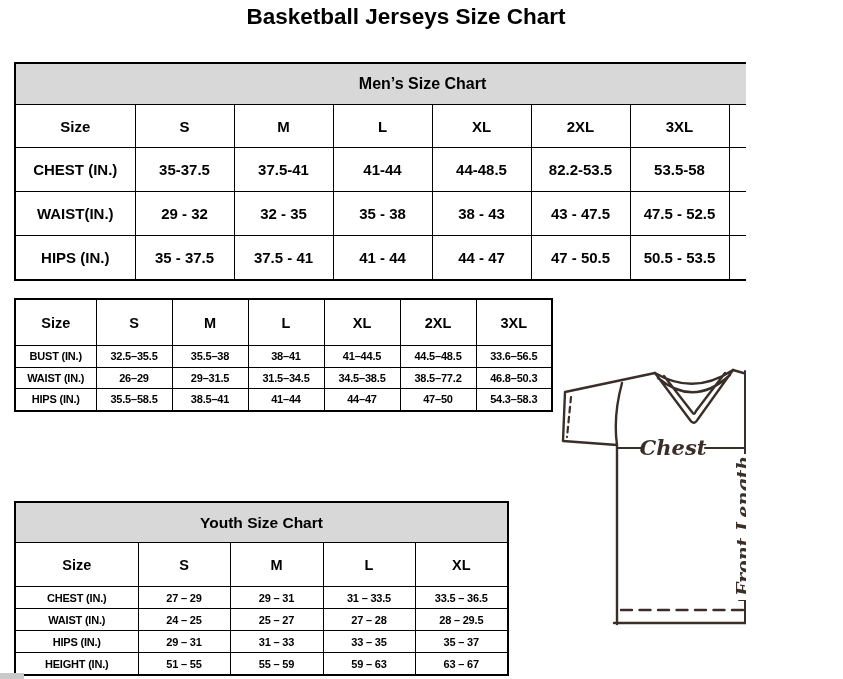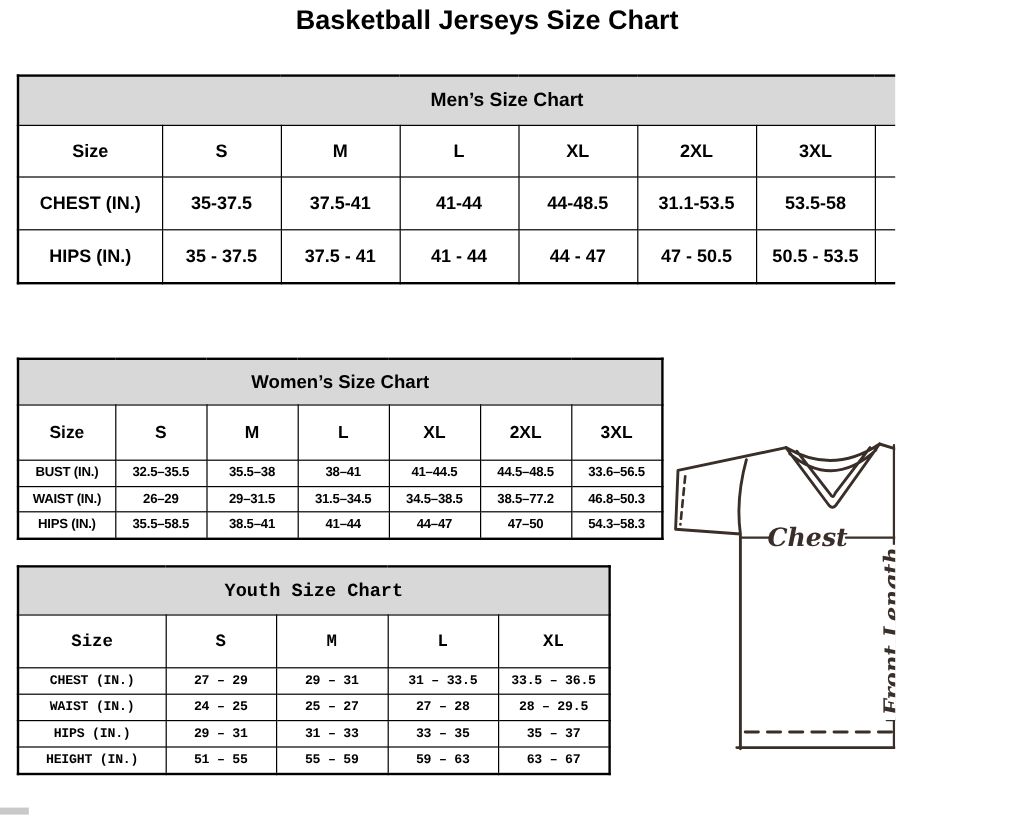--- a/index.html
+++ b/index.html
@@ -3,21 +3,21 @@
 <meta charset="utf-8">
 <style>
   html,body{margin:0;padding:0;}
   .page{position:relative;width:746px;height:679px;background:#ffffff;overflow:hidden;
         font-family:"Liberation Sans",sans-serif;color:#000;}
   .page-title{position:absolute;top:4px;left:0;width:812px;text-align:center;
         font-size:22.5px;font-weight:bold;letter-spacing:0px;}
   .tblwrap{position:absolute;}
   .men-pos{left:14px;top:62px;}
   .women-pos{left:14px;top:298px;}
-  .youth-pos{left:14px;top:471px;font-family:Liberation Mono, monospace;}
+  .youth-pos{left:14px;top:501px;}
   table.sizetbl{border-collapse:collapse;table-layout:fixed;border:2.2px solid #000;}
   table.men{width:815px;}
   table.women{width:537px;}
   table.youth{width:493px;}
   .sizetbl td{border:1.6px solid #000;text-align:center;vertical-align:middle;
         font-weight:bold;padding:0;overflow:hidden;white-space:nowrap;}
   table.women td,table.youth td{border-width:1.3px;}
   .tbl-title{background:#d8d8d8;}
   .men .tbl-title{height:40px;font-size:16px;}
   .women .tbl-title{height:37px;font-size:15.5px;}
@@ -65,23 +65,33 @@
             <td>2XL</td>
             <td>3XL</td>
             <td>4XL</td>
           </tr>
           <tr class="data-row">
             <td>CHEST (IN.)</td>
             <td>35-37.5</td>
             <td>37.5-41</td>
             <td>41-44</td>
             <td>44-48.5</td>
-            <td>31.1-53.5</td>
+            <td>82.2-53.5</td>
             <td>53.5-58</td>
             <td>58-63</td>
+          </tr>
+          <tr class="data-row">
+            <td>WAIST(IN.)</td>
+            <td>29 - 32</td>
+            <td>32 - 35</td>
+            <td>35 - 38</td>
+            <td>38 - 43</td>
+            <td>43 - 47.5</td>
+            <td>47.5 - 52.5</td>
+            <td>52.5 - 57</td>
           </tr>
           <tr class="data-row">
             <td>HIPS (IN.)</td>
             <td>35 - 37.5</td>
             <td>37.5 - 41</td>
             <td>41 - 44</td>
             <td>44 - 47</td>
             <td>47 - 50.5</td>
             <td>50.5 - 53.5</td>
             <td>53.5 - 57</td>
@@ -95,23 +105,20 @@
       <colgroup>
         <col style="width:81px">
           <col style="width:76px">
           <col style="width:76px">
           <col style="width:76px">
         <col style="width:76px">
           <col style="width:76px">
           <col style="width:76px">
       </colgroup>
     <tbody>
-          <tr class="title-row">
-            <td colspan="7" class="tbl-title">Women’s Size Chart</td>
-          </tr>
           <tr class="head-row">
             <td>Size</td>
             <td>S</td>
             <td>M</td>
             <td>L</td>
             <td>XL</td>
             <td>2XL</td>
             <td>3XL</td>
           </tr>
           <tr class="data-row">

